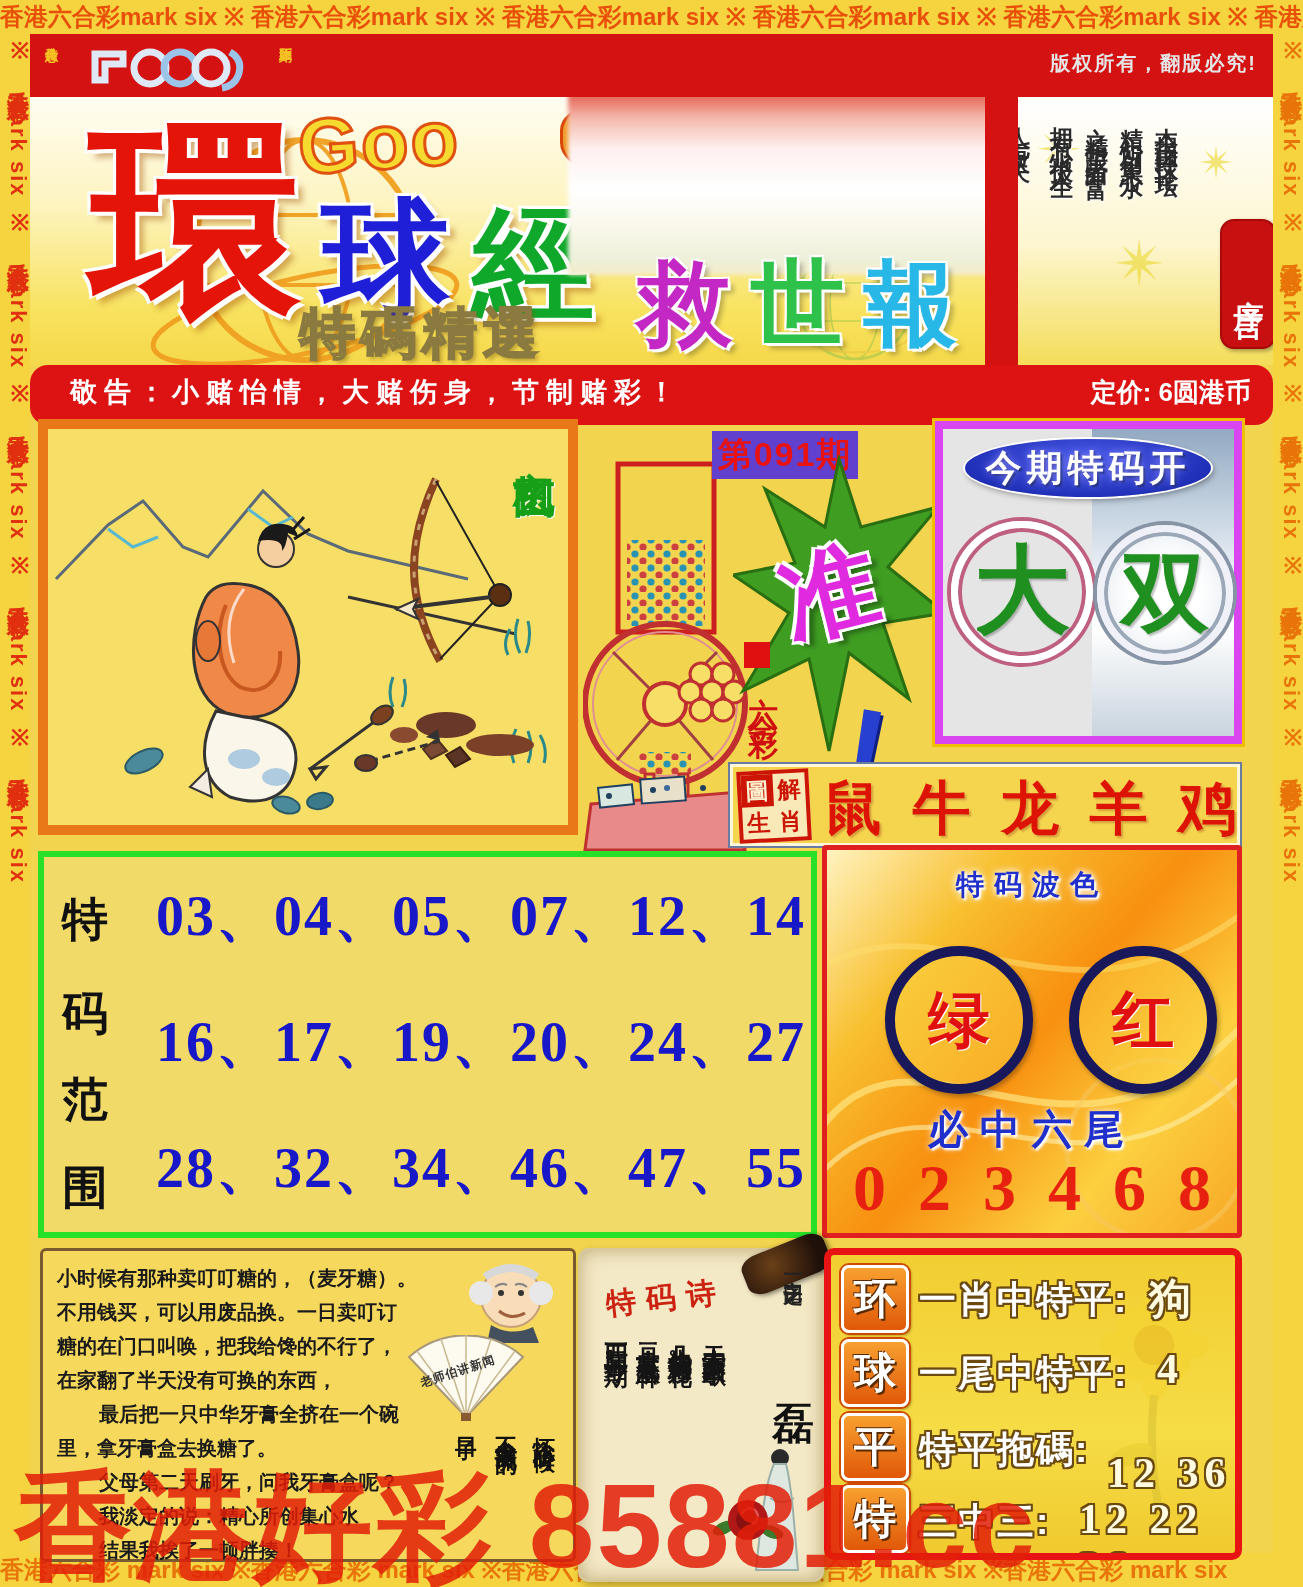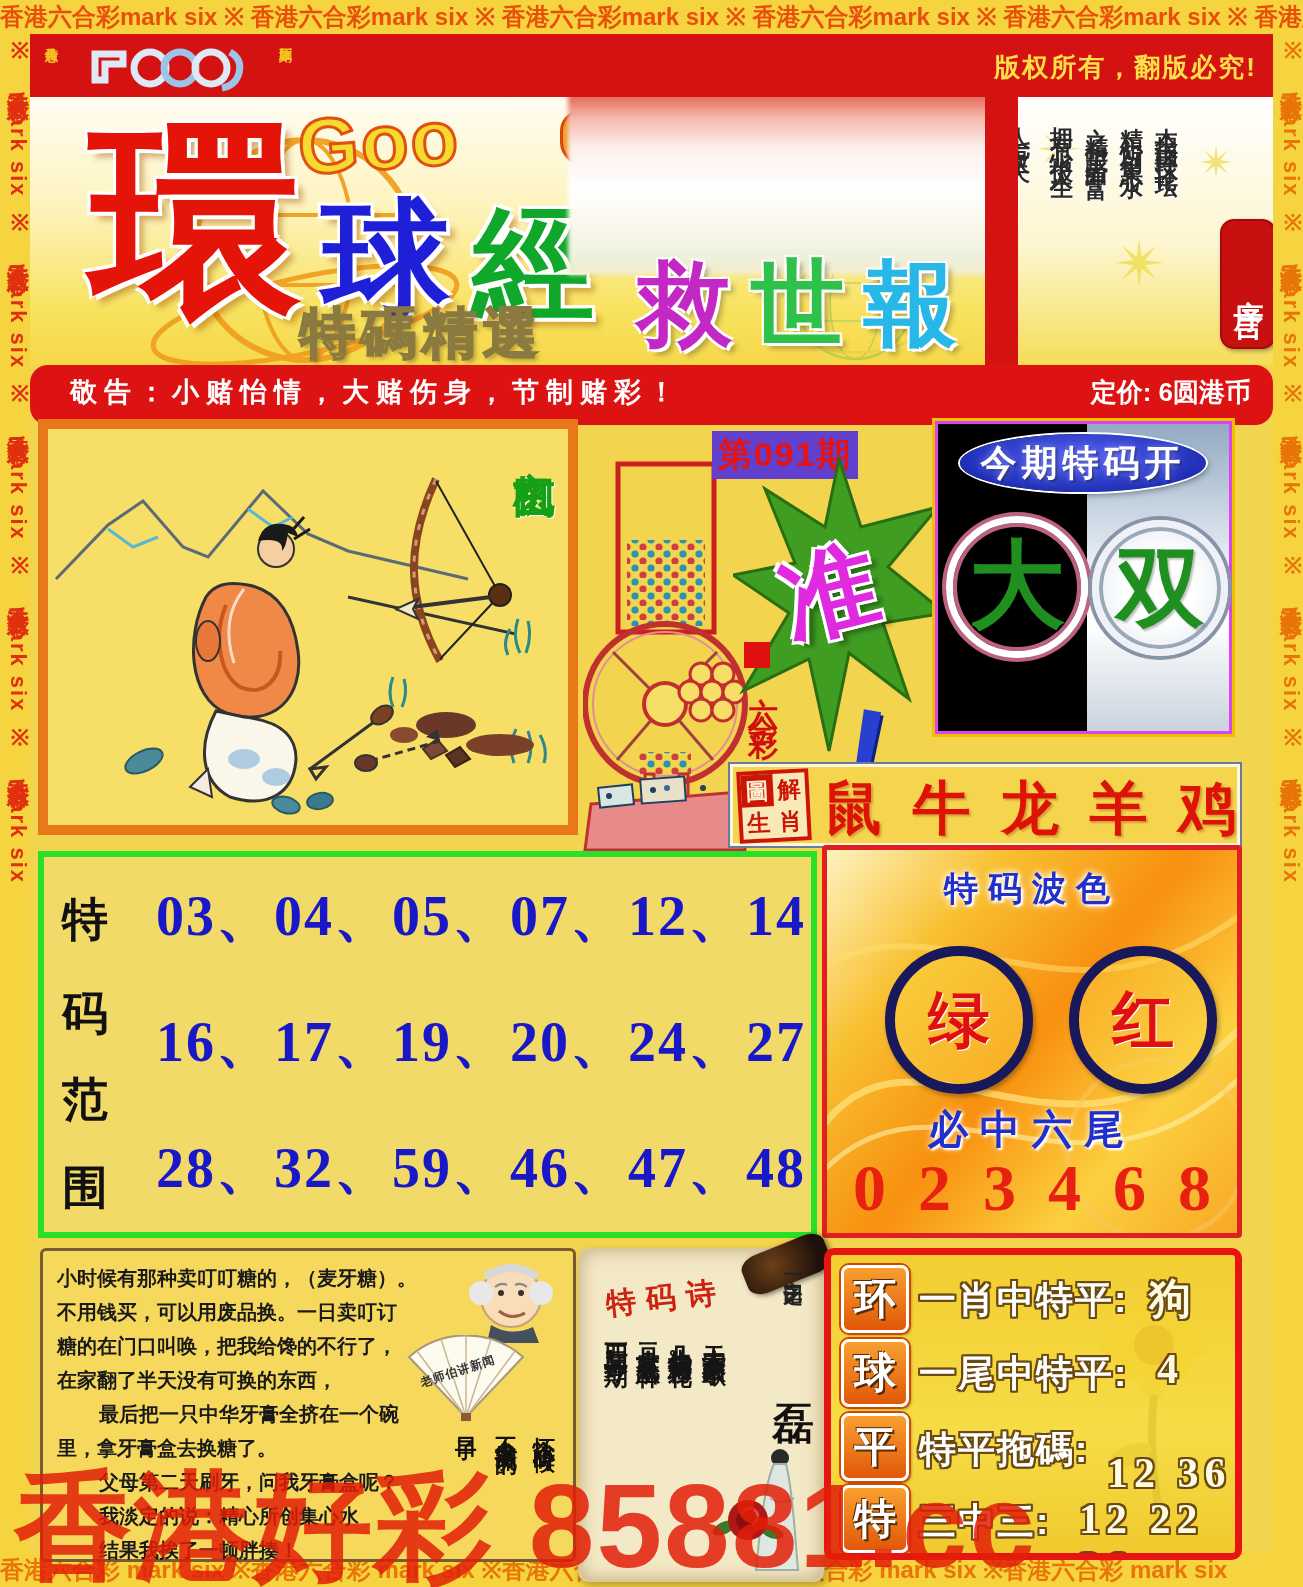--- a/index.html
+++ b/index.html
@@ -9,21 +9,21 @@
   .vtext{writing-mode:vertical-rl;text-orientation:upright;}
   .vmix{writing-mode:vertical-rl;text-orientation:mixed;}
   .nowrap{white-space:nowrap;}
   
   .strip-h{background:#f5d43f;color:#e8500a;font-weight:bold;font-size:24px;line-height:34px;overflow:hidden;}
   .strip-v{background:#f5d43f;font-weight:bold;font-size:22px;overflow:hidden;}
   .strip-v .vmix{letter-spacing:2px;}
   
   .hdr{background:#d41212;}
   .logo-label{color:#f5c022;font-size:13px;line-height:14px;font-weight:bold;}
-  .copyright{color:#fde047;font-size:26px;font-weight:bold;letter-spacing:2px;}
+  .copyright{color:#e5e5e5;font-size:20px;font-weight:bold;letter-spacing:2px;}
   
   .masthead{background:linear-gradient(180deg,#fffdf2 0%,#fdf4c0 40%,#f8e25e 80%,#f5d84a 100%);overflow:hidden;}
   .big-char{font-weight:bold;line-height:1;text-shadow:4px 4px 0 #fff,-3px -3px 0 #fff,3px -3px 0 #fff,-3px 3px 0 #fff,8px 8px 6px rgba(160,80,0,.45);}
   .goo{font-weight:bold;color:#f6da30;-webkit-text-stroke:3px #e05010;letter-spacing:2px;}
   .subtitle{font-weight:bold;color:#f3e04a;-webkit-text-stroke:2px #8a7a40;letter-spacing:6px;text-shadow:3px 3px 4px rgba(120,90,20,.5);}
   .paper-char{font-weight:bold;line-height:1;text-shadow:3px 3px 0 #fff,-2px -2px 0 #fff,2px -2px 0 #fff,-2px 2px 0 #fff,6px 6px 5px rgba(0,0,0,.25);}
   .blurblock{background:linear-gradient(180deg,#d84848 0%,#e87868 9%,#f4b8ac 18%,#fdf0ee 34%,#ffffff 55%,#faf8ec 74%,#eef0da 92%,#f3ecc8 100%);filter:blur(2px);}
   .preface{background:linear-gradient(180deg,#ffffff 0%,#fdf6d0 55%,#f4dd58 100%);}
   .pref-col{font-size:23px;font-weight:bold;color:#2a2a2a;text-shadow:0 0 3px #fff,1px 1px 2px #fff;letter-spacing:8px;}
   .xuyan{background:#c81010;border:2px solid #a80808;border-radius:14px;color:#fff;font-size:30px;font-weight:bold;letter-spacing:8px;display:flex;align-items:center;justify-content:center;box-shadow:2px 2px 4px rgba(0,0,0,.35);}
@@ -31,39 +31,39 @@
   
   .advisory{background:#dd1212;color:#fff;font-weight:bold;}
   
   .mystery{border:10px solid #e87818;background:#f7de66;}
   .mystery-label{color:#17a017;font-size:42px;font-weight:bold;letter-spacing:4px;text-shadow:1px 1px 0 #fff;}
   .issue{background:#6040cc;color:#e81212;font-size:34px;font-weight:bold;display:flex;align-items:center;justify-content:center;letter-spacing:2px;}
   .zhun{font-weight:bold;color:#e02ae0;text-shadow:3px 3px 0 #fff,-3px -3px 0 #fff,3px -3px 0 #fff,-3px 3px 0 #fff,7px 7px 5px rgba(0,0,0,.35);}
   .excl{font-weight:bold;color:#2840d0;text-shadow:3px 3px 0 #102080;}
   .m6sq{background:#e01010;}
   .m6txt{color:#d01010;font-size:30px;font-weight:bold;letter-spacing:16px;}
-  .openpanel{border:3px solid #d946ef;box-shadow:0 0 0 3px #f0c000;background:#000000;}
+  .openpanel{border:8px solid #d946ef;box-shadow:0 0 0 3px #f0c000;background:#e5e5e5;}
   .open-right{background:linear-gradient(180deg,#93aac2 0%,#e8eef5 45%,#ffffff 65%,#c9d4de 100%);}
   .open-ellipse{background:radial-gradient(ellipse at 50% 35%,#4a5ae8 0%,#2030b8 70%,#16209a 100%);border-radius:50%;display:flex;align-items:center;justify-content:center;box-shadow:0 0 0 2px #fff,2px 3px 6px rgba(0,0,0,.4);}
   .open-ellipse span{color:#fff;font-size:36px;font-weight:bold;letter-spacing:5px;text-shadow:0 0 8px #88f,2px 2px 2px #102060;}
   .ring{border-radius:50%;display:flex;align-items:center;justify-content:center;}
   .ring-pink{border:7px solid #fff;box-shadow:0 0 0 4px #c06080,inset 0 0 0 4px #c06080;}
   .ring-silver{border:7px solid #f0f0f8;box-shadow:0 0 0 4px #8694a6,inset 0 0 0 4px #9aa8b8;background:radial-gradient(circle,#ffffff 40%,#dfe6ee 100%);}
   .ring span{color:#1f8f1f;font-weight:bold;text-shadow:2px 2px 2px rgba(0,0,0,.25);}
   .zodiacbox{background:#f5d44e;border:2px solid #6a7ba0;box-shadow:inset 0 0 0 3px #fdf6d8;}
   .stamp{border:4px solid #cc1505;display:grid;grid-template-columns:1fr 1fr;grid-template-rows:1fr 1fr;transform:rotate(-3deg);background:#f9e9b8;}
   .stamp div{display:flex;align-items:center;justify-content:center;font-size:23px;font-weight:bold;color:#cc1505;}
   .stamp .inv{background:#cc1505;color:#fdf2d0;}
   .animals{color:#dd1405;font-size:58px;font-weight:bold;font-family:"Liberation Serif",serif;word-spacing:16px;text-shadow:2px 2px 2px rgba(120,0,0,.25);}
   
   .rangebox{border:6px solid #28e028;background:#f2da68;}
   .range-label{color:#111;font-size:46px;font-weight:bold;}
   .range-row{color:#1818c8;font-size:56px;font-weight:bold;font-family:"Liberation Serif",serif;letter-spacing:2px;white-space:nowrap;}
   .wavepanel{border:5px solid #e02020;border-radius:4px;background:linear-gradient(130deg,#fff3c0 0%,#f8c030 25%,#f89010 50%,#fcd040 75%,#f8a826 100%);overflow:hidden;}
-  .wave-title{color:#2030cc;font-size:34px;font-weight:bold;letter-spacing:10px;text-shadow:0 0 6px #fff,0 0 10px #fff,2px 2px 2px #fff;}
+  .wave-title{color:#2030cc;font-size:28px;font-weight:bold;letter-spacing:10px;text-shadow:0 0 6px #fff,0 0 10px #fff,2px 2px 2px #fff;}
   .wave-ring{border:10px solid #18185a;border-radius:50%;background:rgba(250,215,70,.45);display:flex;align-items:center;justify-content:center;box-shadow:2px 3px 5px rgba(0,0,0,.3);}
   .wave-ring span{color:#e01010;font-size:62px;font-weight:bold;text-shadow:1px 1px 0 #fff;}
   .tails{color:#2030cc;font-size:40px;font-weight:bold;letter-spacing:12px;text-shadow:0 0 6px #fff,2px 2px 2px #fff;}
   .digitrow{display:flex;justify-content:space-between;color:#e82010;font-size:66px;font-weight:bold;font-family:"Liberation Serif",serif;}
   
   .storybox{border:3px solid #7a5a30;border-radius:6px;background:#f6d95c;}
   .story-line{color:#1a1a1a;font-size:20px;font-weight:bold;line-height:34px;}
   .story-line.ind{text-indent:42px;}
   .story-v{font-size:22px;font-weight:bold;color:#111;letter-spacing:4px;}
   .fan-label{font-size:12px;font-weight:bold;color:#333;letter-spacing:1px;transform:rotate(-18deg);}
@@ -290,21 +290,21 @@
     <div class="abs animals" style="left:94px;top:6px;">鼠 牛 龙 羊 鸡</div>
   </div>
 
   <div class="abs rangebox" style="left:38px;top:851px;width:767px;height:375px;">
     <div class="abs range-label" style="left:18px;top:32px;">特</div>
     <div class="abs range-label" style="left:18px;top:126px;">码</div>
     <div class="abs range-label" style="left:18px;top:212px;">范</div>
     <div class="abs range-label" style="left:18px;top:300px;">围</div>
     <div class="abs range-row" style="left:112px;top:22px;">03、04、05、07、12、14</div>
     <div class="abs range-row" style="left:112px;top:148px;">16、17、19、20、24、27</div>
-    <div class="abs range-row" style="left:112px;top:274px;">28、32、59、46、47、48</div>
+    <div class="abs range-row" style="left:112px;top:274px;">28、32、34、46、47、55</div>
   </div>
 
   <div class="abs wavepanel" style="left:822px;top:845px;width:410px;height:383px;">
     <svg class="abs" style="left:0;top:0;" width="410" height="383" viewBox="0 0 410 383">
       <path d="M-20,300 C80,120 240,380 430,160" fill="none" stroke="#ffe680" stroke-width="7" opacity=".7"></path>
       <path d="M-20,340 C100,180 260,400 430,210" fill="none" stroke="#fff0a8" stroke-width="5" opacity=".6"></path>
       <path d="M-10,120 C120,40 240,200 420,60" fill="none" stroke="#ffdf70" stroke-width="6" opacity=".55"></path>
       <circle cx="330" cy="300" r="90" fill="none" stroke="#f8c860" stroke-width="5" opacity=".5"></circle>
     </svg>
     <div class="abs wave-title" style="left:0;right:0;top:16px;text-align:center;">特码波色</div>

